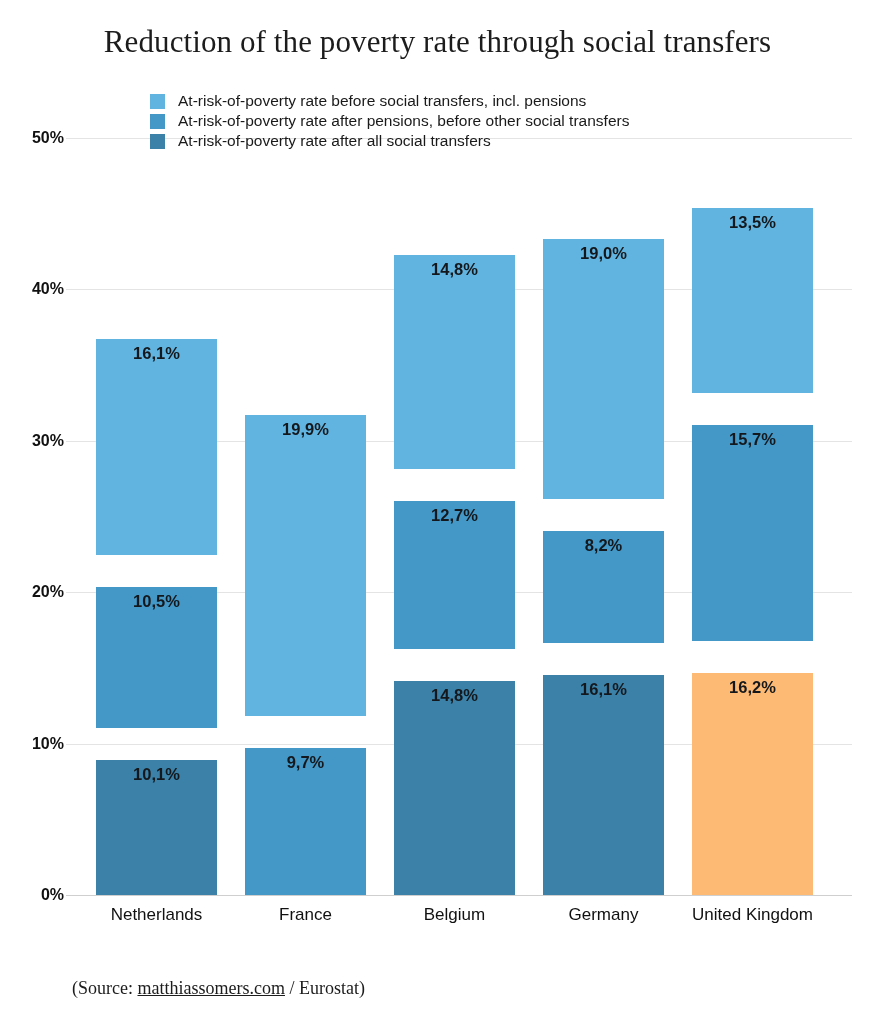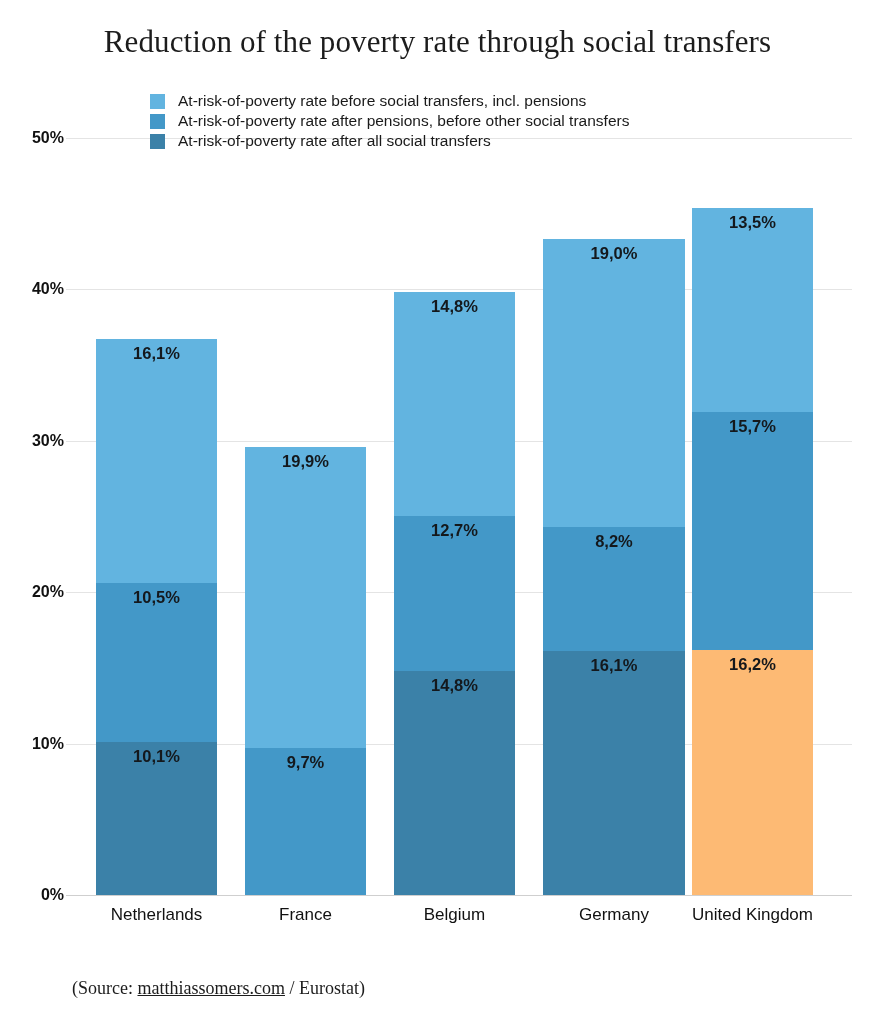--- a/index.html
+++ b/index.html
@@ -90,20 +90,21 @@
     position: absolute;
     bottom: 130px;
   }
   .bar {
     position: absolute;
     bottom: 0;
     width: 100%;
     display: flex;
     flex-direction: column;
     justify-content: flex-end;
+    gap: 32px;
   }
   .seg {
     position: relative;
     width: 100%;
     box-sizing: border-box;
   }
   .seg-label {
     position: absolute;
     top: 5px;
     left: 0;
@@ -192,21 +193,21 @@
         </div>
         <div class="seg" style="height: 155px; background: rgb(67, 152, 200);">
           <span class="seg-label">12,7%</span>
         </div>
         <div class="seg" style="height: 224.072px; background: rgb(59, 129, 168);">
           <span class="seg-label">14,8%</span>
         </div>
       </div>
       <div class="cat-label">Belgium</div>
     </div>
-    <div class="bar-group" style="left: 543px; width: 142px; bottom: 130px; height: 655.562px;">
+    <div class="bar-group" style="left: 543px; width: 121px; bottom: 130px; height: 655.562px;">
       <div class="bar" style="height: 100%;">
         <div class="seg" style="height: 287.66px; background: rgb(98, 180, 224);">
           <span class="seg-label">19,0%</span>
         </div>
         <div class="seg" style="height: 124.148px; background: rgb(67, 152, 200);">
           <span class="seg-label">8,2%</span>
         </div>
         <div class="seg" style="height: 243.754px; background: rgb(59, 129, 168);">
           <span class="seg-label">16,1%</span>
         </div>

